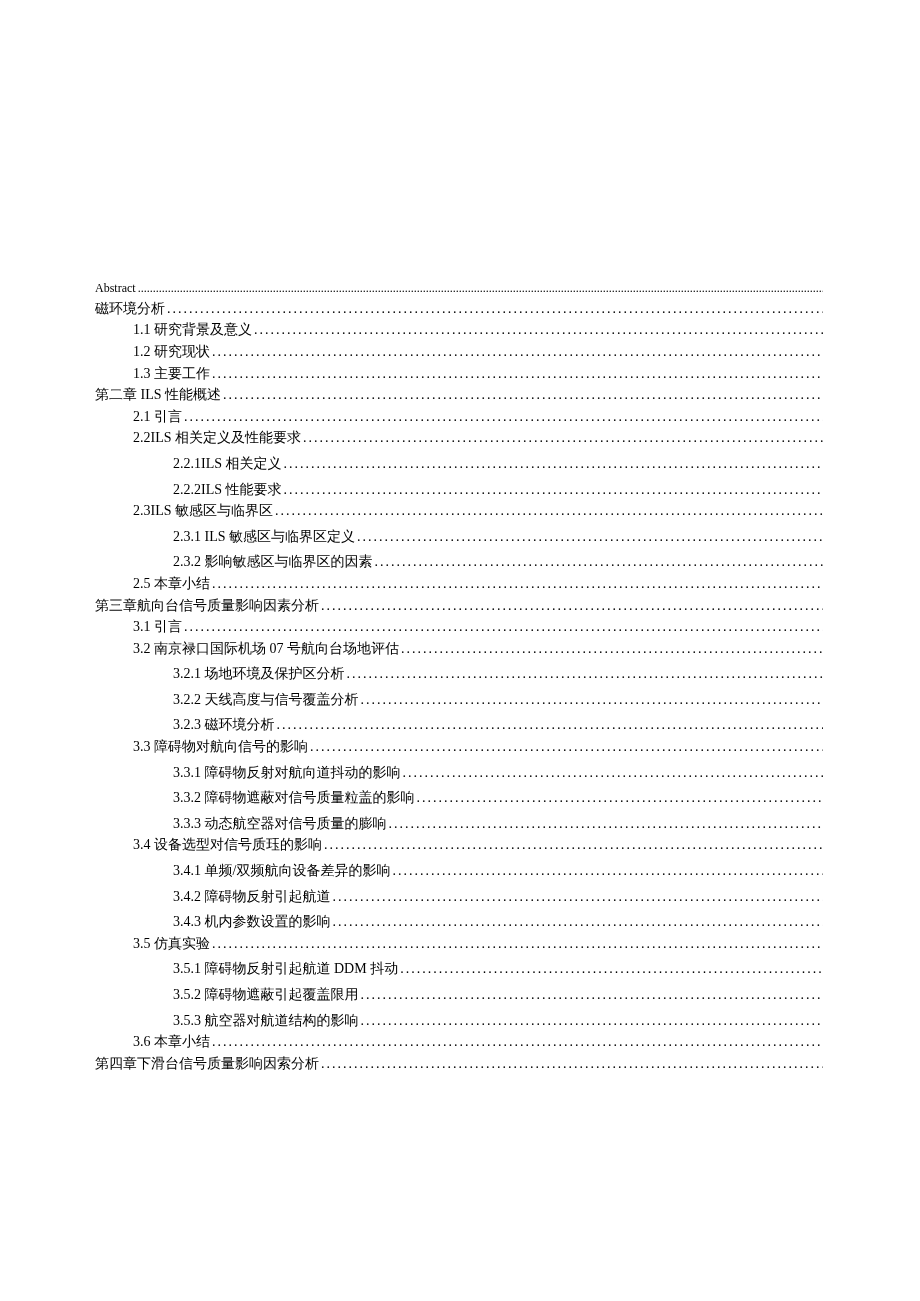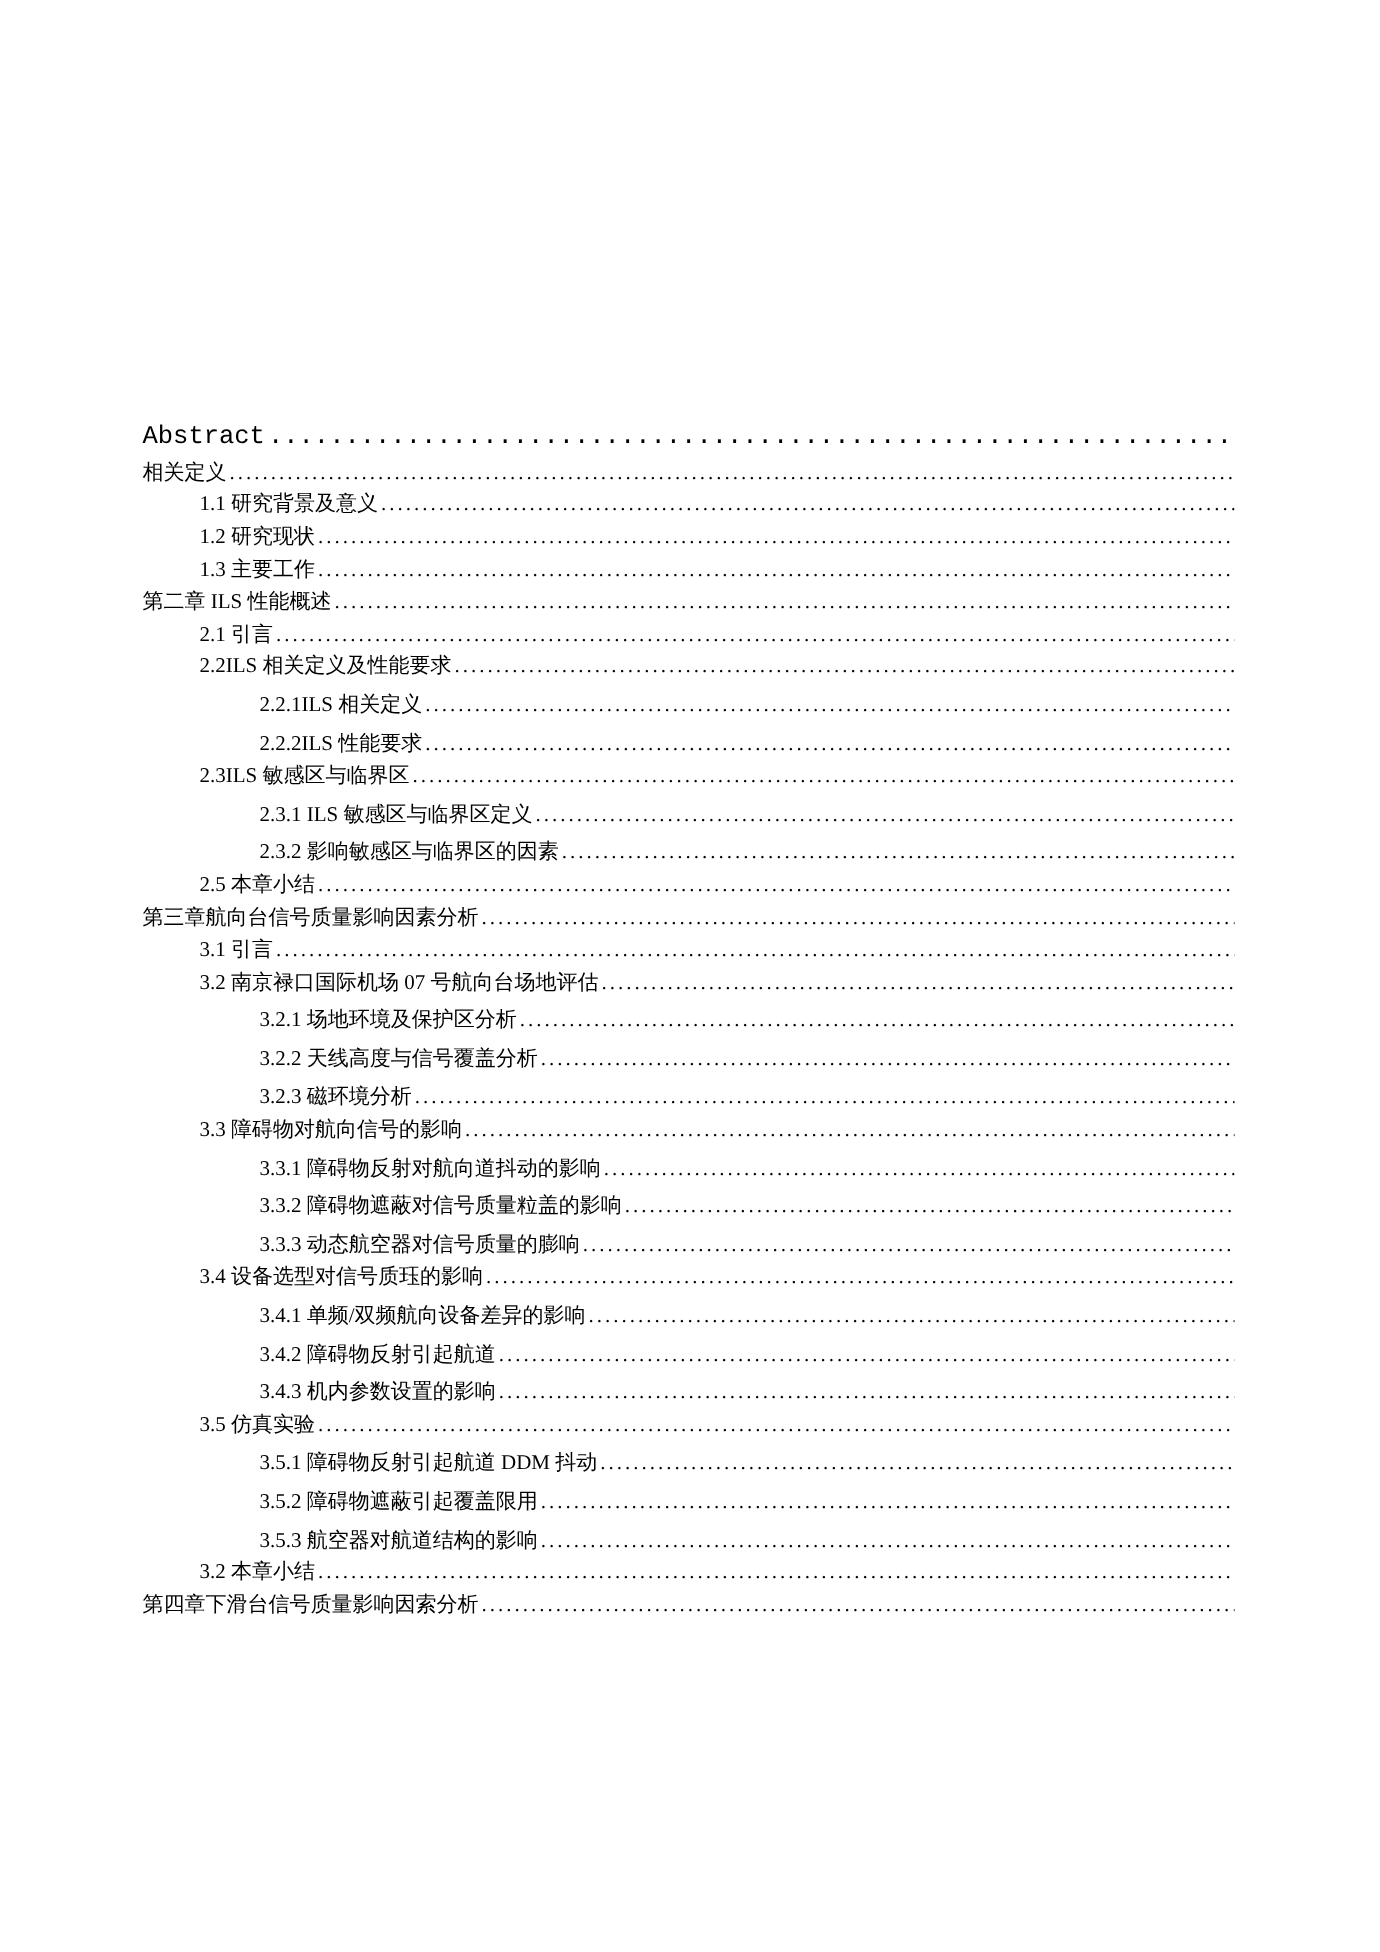--- a/index.html
+++ b/index.html
@@ -35,39 +35,39 @@
       letter-spacing: 2px;
       margin: 0 2px;
     }
     .toc-dots::after {
       content: "...........................................................................................................................................................";
     }
     .indent-0 { padding-left: 0; }
     .indent-1 { padding-left: 38px; justify-content: flex-end; }
     .indent-2 { padding-left: 78px; }
     .abstract-line {
-      font-family: Liberation Mono, monospace;
-      font-size: 17px;
+      font-family: Liberation Serif, serif;
+      font-size: 12px;
     }
     .abstract-dots::after {
       content: "...........................................................................................................................................................................................................................................................";
       letter-spacing: 0;
     }
     .gap-med { margin-top: 6px; }
   </style>
 </head>
 <body>
 
 <div class="toc-container" id="toc-root">
     <div class="toc-line indent-0 abstract-line">
       <span class="toc-label">Abstract</span>
       <span class="toc-dots abstract-dots"></span>
     </div>
     <div class="toc-line indent-0 ">
-      <span class="toc-label">相关定义</span>
+      <span class="toc-label">磁环境分析</span>
       <span class="toc-dots "></span>
     </div>
     <div class="toc-line indent-1 ">
       <span class="toc-label">1.1  研究背景及意义</span>
       <span class="toc-dots "></span>
     </div>
     <div class="toc-line indent-1 ">
       <span class="toc-label">1.2  研究现状</span>
       <span class="toc-dots "></span>
     </div>
@@ -177,20 +177,20 @@
     </div>
     <div class="toc-line indent-2 gap-med">
       <span class="toc-label">3.5.2  障碍物遮蔽引起覆盖限用</span>
       <span class="toc-dots "></span>
     </div>
     <div class="toc-line indent-2 gap-med">
       <span class="toc-label">3.5.3  航空器对航道结构的影响</span>
       <span class="toc-dots "></span>
     </div>
     <div class="toc-line indent-1 ">
-      <span class="toc-label">3.2    本章小结</span>
+      <span class="toc-label">3.6    本章小结</span>
       <span class="toc-dots "></span>
     </div>
     <div class="toc-line indent-0 ">
       <span class="toc-label">第四章下滑台信号质量影响因索分析</span>
       <span class="toc-dots "></span>
     </div>
   </div>
 
 </body></html>

